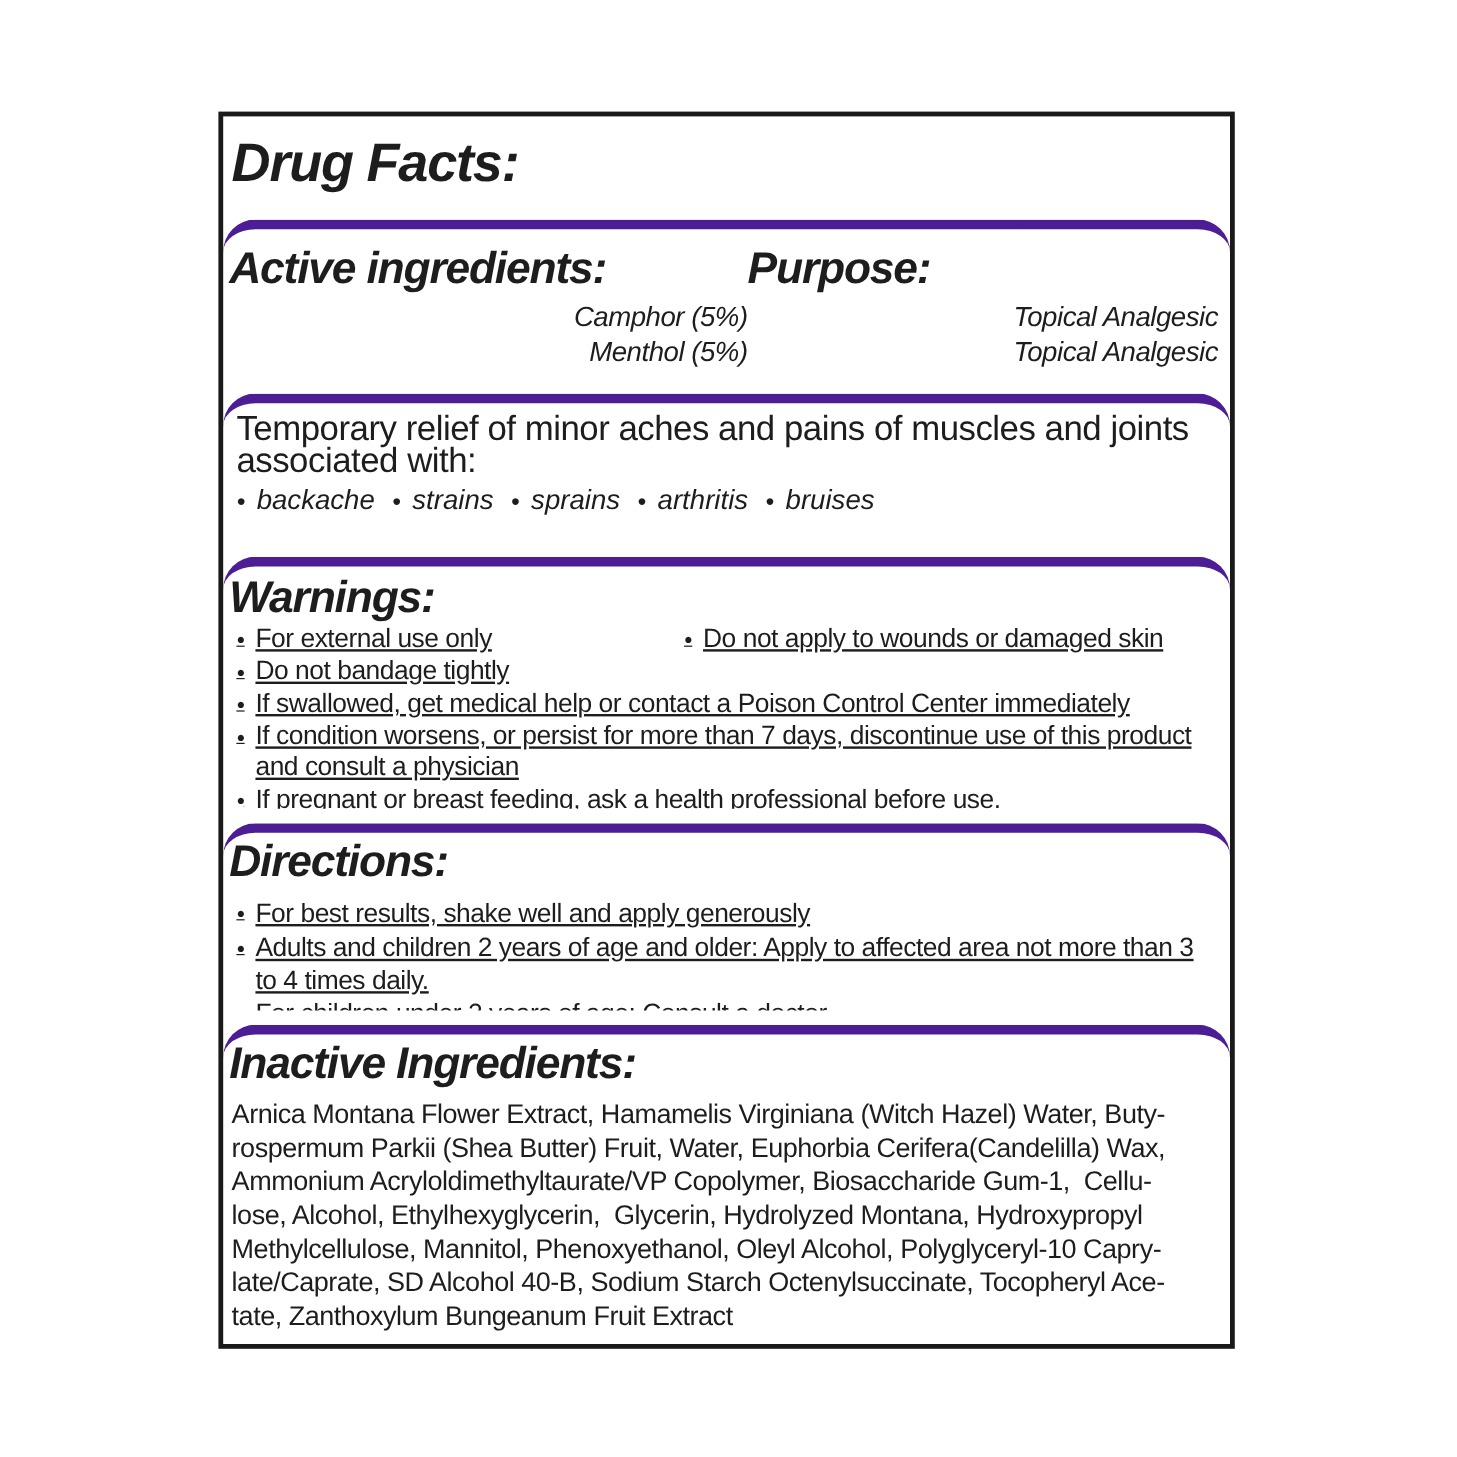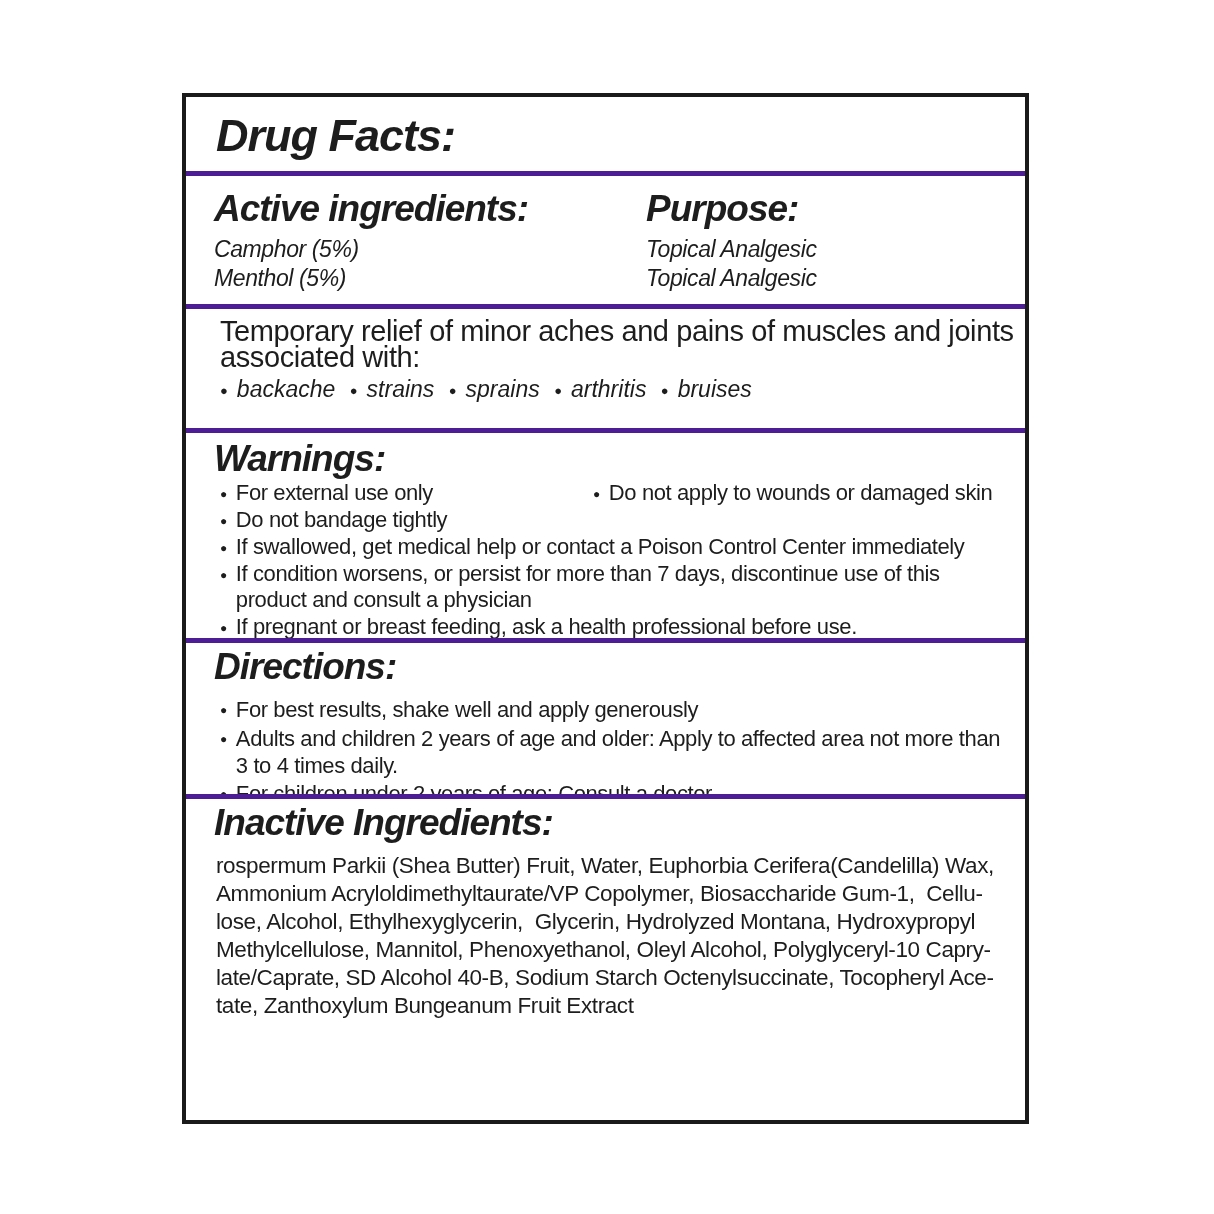--- a/index.html
+++ b/index.html
@@ -17,25 +17,27 @@
     left:182px;top:93px;
     width:847px;height:1031px;
     box-sizing:border-box;
     border:4px solid #1a1a1a;
     background:#ffffff;
     display:flex;
     flex-direction:column;
   }
   .section{
     box-sizing:border-box;
-    padding:4px 10px 0 28px;
+    padding:4px 10px 0 5px;
     overflow:hidden;
+    border-radius:27px;
   }
   .section + .section{
-    border-top:5px solid #4c1d95;
+    border-top:8px solid #4c1d95;
+    margin-top:12px;
   }
   .sec-title-box{height:74px;display:flex;align-items:center;}
   .sec-active{height:133px;}
   .sec-uses{height:124px;}
   .sec-warnings{height:210px;}
   .sec-directions{height:156px;}
   .sec-inactive{flex:1;}
 
   .big-title{
     font-size:45px;
@@ -60,37 +62,37 @@
   
   .two-col{display:flex;padding-top:9px;}
   .col-active{width:432px;flex:none;}
   .col-purpose{flex:1;}
   .ingr-line{
     font-style:italic;
     font-size:23px;
     letter-spacing:-0.4px;
     line-height:29px;
   }
-  .col-lines{margin-top:5px;}
+  .col-lines{margin-top:5px;text-align:right;}
 
   
   .uses-intro{margin:5px 0 0 6px;font-size:29px;}
   .uses-items{margin:6px 0 0 6px;font-size:23px;}
   .use-item{font-style:italic;}
   .use-item::before{
     content:"●";
     font-style:normal;
     font-size:13px;
     vertical-align:2px;
     margin-right:9px;
   }
   .use-item + .use-item{margin-left:8px;}
 
   
-  ul.blist{list-style:none;margin:0;padding:0;}
+  ul.blist{list-style:none;margin:0;padding:0;text-decoration:underline;}
   ul.blist li{
     display:flex;
     align-items:flex-start;
   }
   ul.blist li::before{
     content:"●";
     font-size:12px;
     line-height:inherit;
     flex:none;
     margin:1px 9px 0 6px;
@@ -173,20 +175,21 @@
     <ul class="blist dir-list body-text">
       <li>For best results, shake well and apply generously</li>
       <li>Adults and children 2 years of age and older: Apply to affected area not more than 3 to 4 times daily.</li>
       <li>For children under 2 years of age: Consult a doctor</li>
     </ul>
   </div>
 
   <div class="section sec-inactive">
     <div class="heading">Inactive Ingredients:</div>
     <div class="inactive-para">
+      <div class="inactive-line">Arnica Montana Flower Extract, Hamamelis Virginiana (Witch Hazel) Water, Buty-</div>
       <div class="inactive-line">rospermum Parkii (Shea Butter) Fruit, Water, Euphorbia Cerifera(Candelilla) Wax,</div>
       <div class="inactive-line">Ammonium Acryloldimethyltaurate/VP Copolymer, Biosaccharide Gum-1,  Cellu-</div>
       <div class="inactive-line">lose, Alcohol, Ethylhexyglycerin,  Glycerin, Hydrolyzed Montana, Hydroxypropyl</div>
       <div class="inactive-line">Methylcellulose, Mannitol, Phenoxyethanol, Oleyl Alcohol, Polyglyceryl-10 Capry-</div>
       <div class="inactive-line">late/Caprate, SD Alcohol 40-B, Sodium Starch Octenylsuccinate, Tocopheryl Ace-</div>
       <div class="inactive-line">tate, Zanthoxylum Bungeanum Fruit Extract</div>
     </div>
   </div>
 
 </div>

